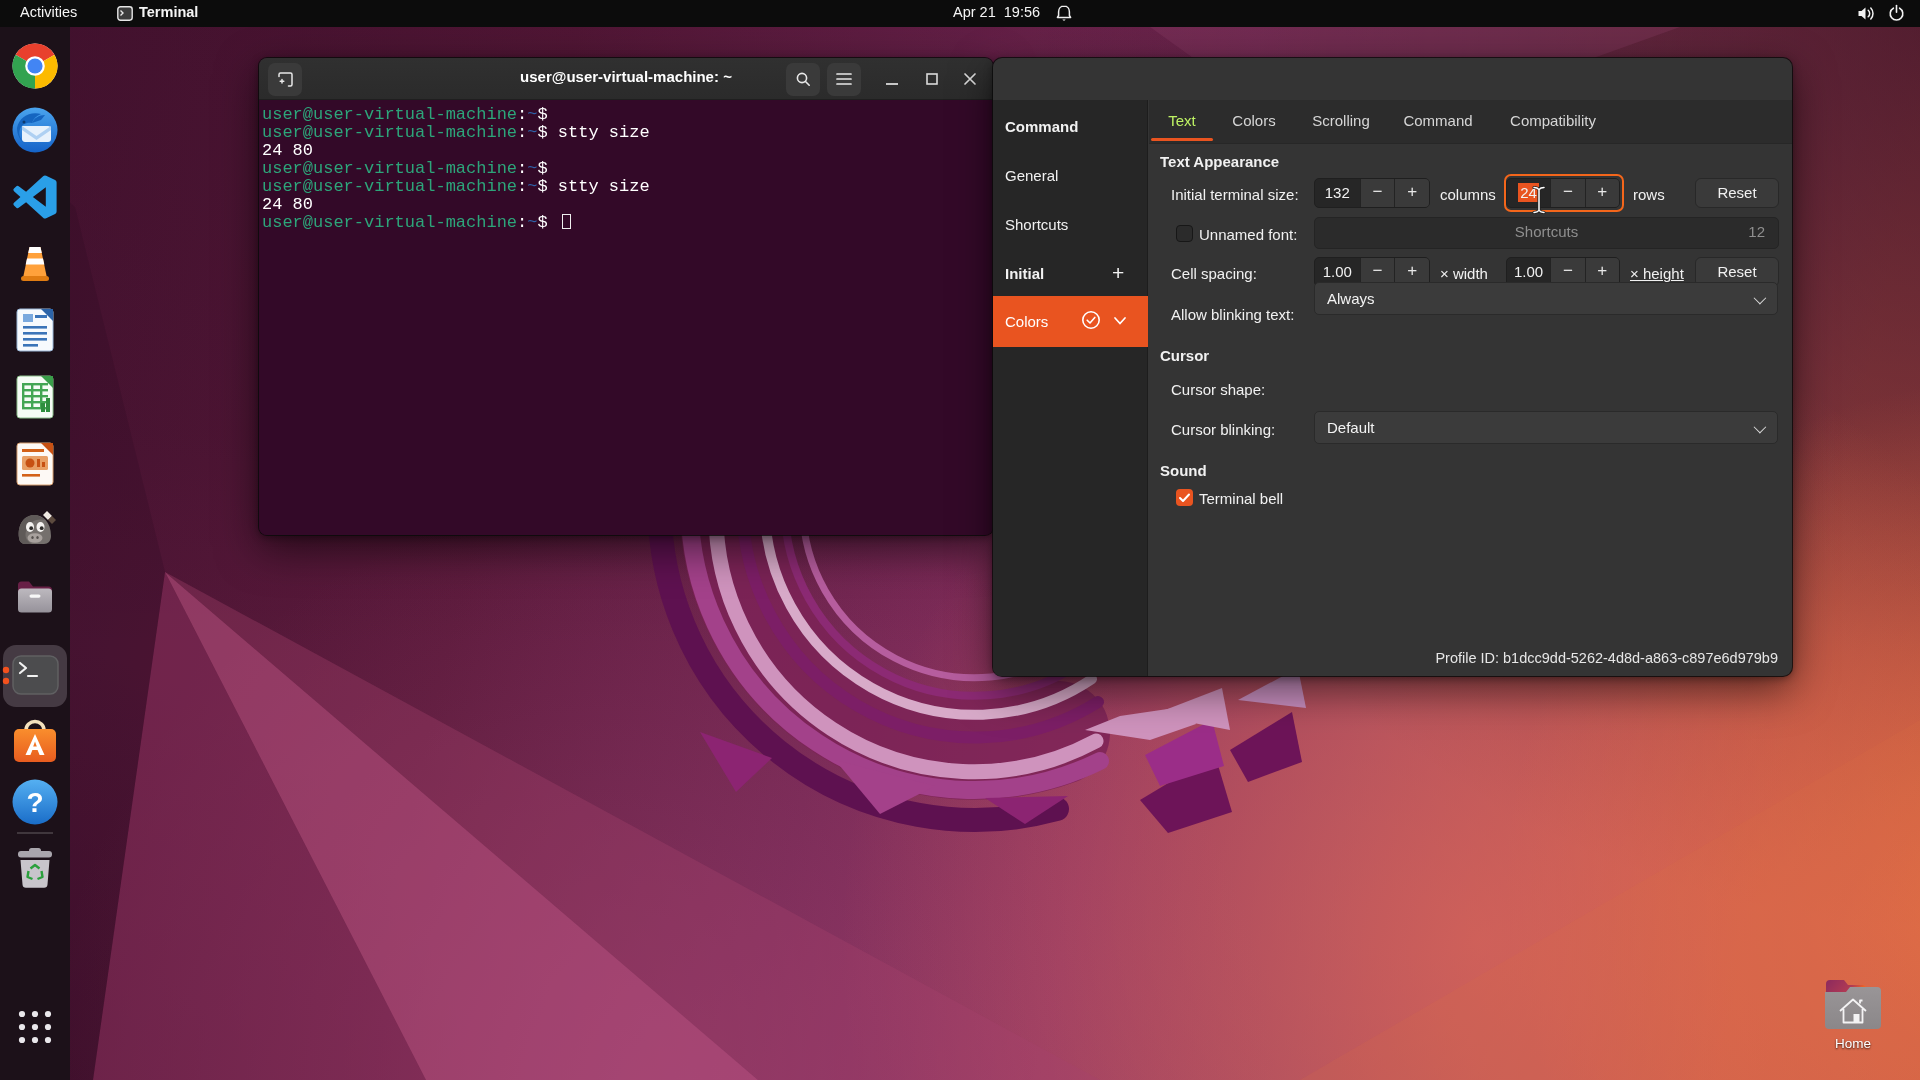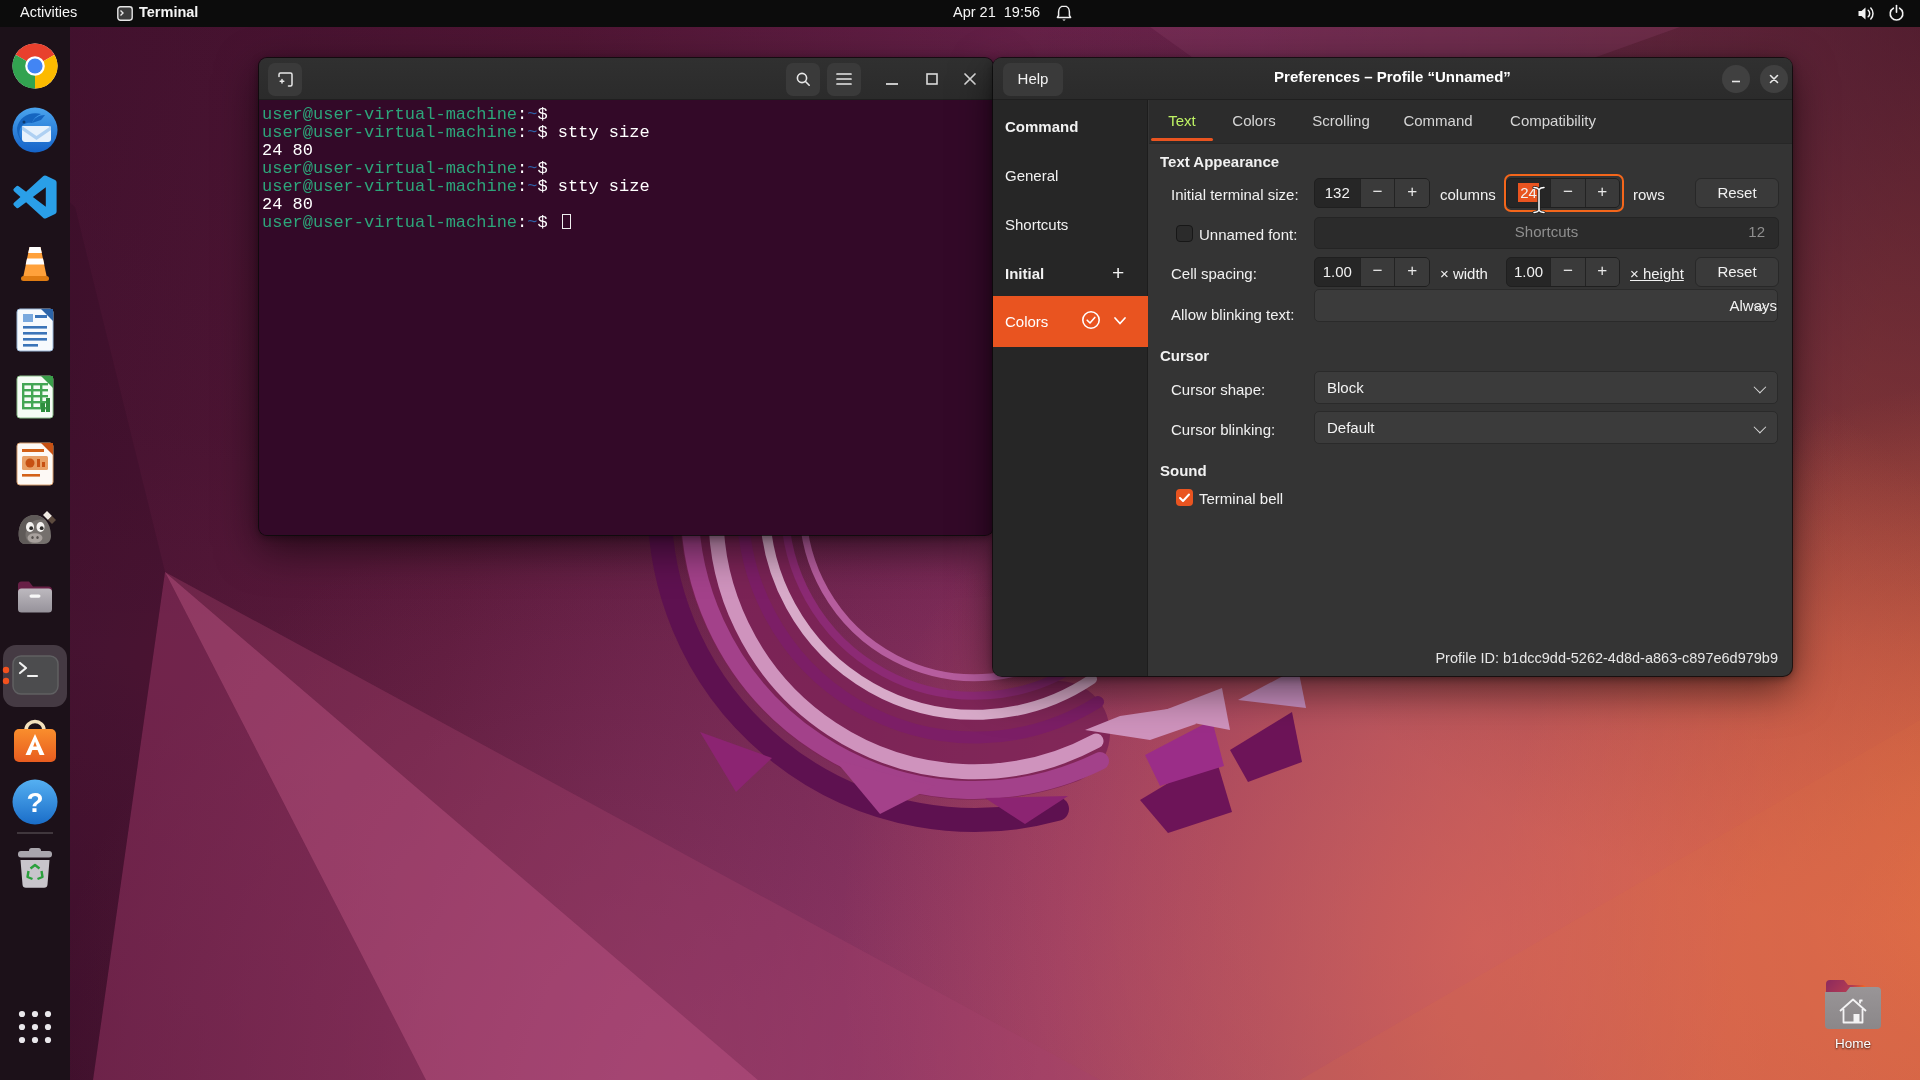--- a/index.html
+++ b/index.html
@@ -304,20 +304,21 @@
   </g>
 </svg>
 
 <div id="term" class="win">
   <div class="titlebar">
     <div class="tbtn" style="left:9px;width:34px;"></div>
     <svg class="abs" style="left:18px;top:13px" width="17" height="17" viewBox="0 0 17 17">
       <path d="M2 5.5 L2 3.5 a1.5 1.5 0 0 1 1.5 -1.5 L13.5 2 a1.5 1.5 0 0 1 1.5 1.5 L15 13.5 a1.5 1.5 0 0 1 -1.5 1.5 L11.5 15" fill="none" stroke="#e8e8e8" stroke-width="1.5" stroke-linecap="round"></path>
       <path d="M5 8.5 L5 12 M3.2 10.2 L6.8 10.2" stroke="#e8e8e8" stroke-width="1.5" stroke-linecap="round"></path>
     </svg>
+    <div class="title">user@user-virtual-machine: ~</div>
     <div class="tbtn" style="left:527px;width:34px;"></div>
     <svg class="abs" style="left:536px;top:13px" width="17" height="17" viewBox="0 0 17 17">
       <circle cx="7" cy="7" r="4.6" fill="none" stroke="#e8e8e8" stroke-width="1.6"></circle>
       <line x1="10.5" y1="10.5" x2="14.2" y2="14.2" stroke="#e8e8e8" stroke-width="1.6" stroke-linecap="round"></line>
     </svg>
     <div class="tbtn" style="left:568px;width:34px;"></div>
     <svg class="abs" style="left:577px;top:14px" width="16" height="14" viewBox="0 0 16 14">
       <path d="M1 2 H15 M1 7 H15 M1 12 H15" stroke="#e8e8e8" stroke-width="1.7" stroke-linecap="round"></path>
     </svg>
     <svg class="abs" style="left:625px;top:13px" width="16" height="16" viewBox="0 0 16 16">
@@ -335,32 +336,20 @@
 
 <div class="tline" style="top:106px"><span class="tg">user@user-virtual-machine</span>:<span class="tb">~</span>$ </div>
 <div class="tline" style="top:124px"><span class="tg">user@user-virtual-machine</span>:<span class="tb">~</span>$ stty size</div>
 <div class="tline" style="top:142px">24 80</div>
 <div class="tline" style="top:160px"><span class="tg">user@user-virtual-machine</span>:<span class="tb">~</span>$ </div>
 <div class="tline" style="top:178px"><span class="tg">user@user-virtual-machine</span>:<span class="tb">~</span>$ stty size</div>
 <div class="tline" style="top:196px">24 80</div>
 <div class="tline" style="top:214px"><span class="tg">user@user-virtual-machine</span>:<span class="tb">~</span>$ <span style="display:inline-block;width:9px;height:15px;border:1.6px solid #eeeeee;vertical-align:-2px;margin-left:4px"></span></div>
 
 <div id="prefs" class="win">
-  <div class="titlebar">
-    <div class="tbtn" style="left:10px;width:60px;color:#f1f1f1;font-size:15px;text-align:center;line-height:32px;">Help</div>
-    <div style="position:absolute;width:100%;text-align:center;top:10px;color:#ffffff;font-weight:700;font-size:15px;">Preferences – Profile “Unnamed”</div>
-    <div style="position:absolute;left:729px;top:7px;width:28px;height:28px;border-radius:50%;background:#404040;"></div>
-    <svg class="abs" style="left:736px;top:14px" width="14" height="14" viewBox="0 0 14 14">
-        <line x1="3" y1="9.5" x2="11" y2="9.5" stroke="#e8e8e8" stroke-width="1.6"></line>
-      </svg>
-    <div style="position:absolute;left:767px;top:7px;width:28px;height:28px;border-radius:50%;background:#404040;"></div>
-    <svg class="abs" style="left:774px;top:14px" width="14" height="14" viewBox="0 0 14 14">
-        <path d="M3.5 3.5 L10.5 10.5 M10.5 3.5 L3.5 10.5" stroke="#e8e8e8" stroke-width="1.6" stroke-linecap="round"></path>
-      </svg>
-  </div>
 
   <div class="side">
     <div class="lbl hdr" style="left:12px;top:18px;">Command</div>
     <div class="lbl" style="left:12px;top:67px;">General</div>
     <div class="lbl" style="left:12px;top:116px;">Shortcuts</div>
     <div class="lbl hdr" style="left:12px;top:165px;">Initial</div>
     <div class="lbl" style="left:119px;top:161px;font-size:21px;font-weight:400;">+</div>
     <div style="position:absolute;left:0;top:196px;width:155px;height:51px;background:#e95420;">
       <div class="lbl" style="left:12px;top:17px;color:#fff;">Colors</div>
       <svg class="abs" style="left:87px;top:13px" width="22" height="22" viewBox="0 0 22 22">
@@ -416,25 +405,24 @@
     <div class="lbl" style="left:291px;top:165px;">× width</div>
     <div class="spin" style="left:357px;top:157px;width:114px;">
         <div class="v" style="width:44px;">1.00</div>
         <div class="b">−</div>
         <div class="b r">+</div>
       </div>
     <div class="lbl" style="left:481px;top:165px;text-decoration:underline;">× height</div>
     <div class="btn" style="left:546px;top:157px;width:84px;height:30px;line-height:28px;">Reset</div>
 
     <div class="lbl" style="left:22px;top:206px;">Allow blinking text:</div>
-    <div class="combo" style="top:189px;text-align:right;">Always</div>
+    <div class="combo" style="top:182px;">Always</div>
 
     <div class="lbl hdr" style="left:11px;top:247px;">Cursor</div>
     <div class="lbl" style="left:22px;top:281px;">Cursor shape:</div>
-    <div class="combo" style="top:271px;">Block</div>
     <div class="lbl" style="left:22px;top:321px;">Cursor blinking:</div>
     <div class="combo" style="top:311px;">Default</div>
 
     <div class="lbl hdr" style="left:11px;top:362px;">Sound</div>
     <div class="cb on" style="left:27px;top:389px;"></div>
     <svg class="abs" style="left:29px;top:392px" width="13" height="12" viewBox="0 0 13 12">
         <path d="M2 6 L5 9 L11 2.5" fill="none" stroke="#ffffff" stroke-width="2" stroke-linecap="round" stroke-linejoin="round"></path>
       </svg>
     <div class="lbl" style="left:50px;top:390px;">Terminal bell</div>
 

